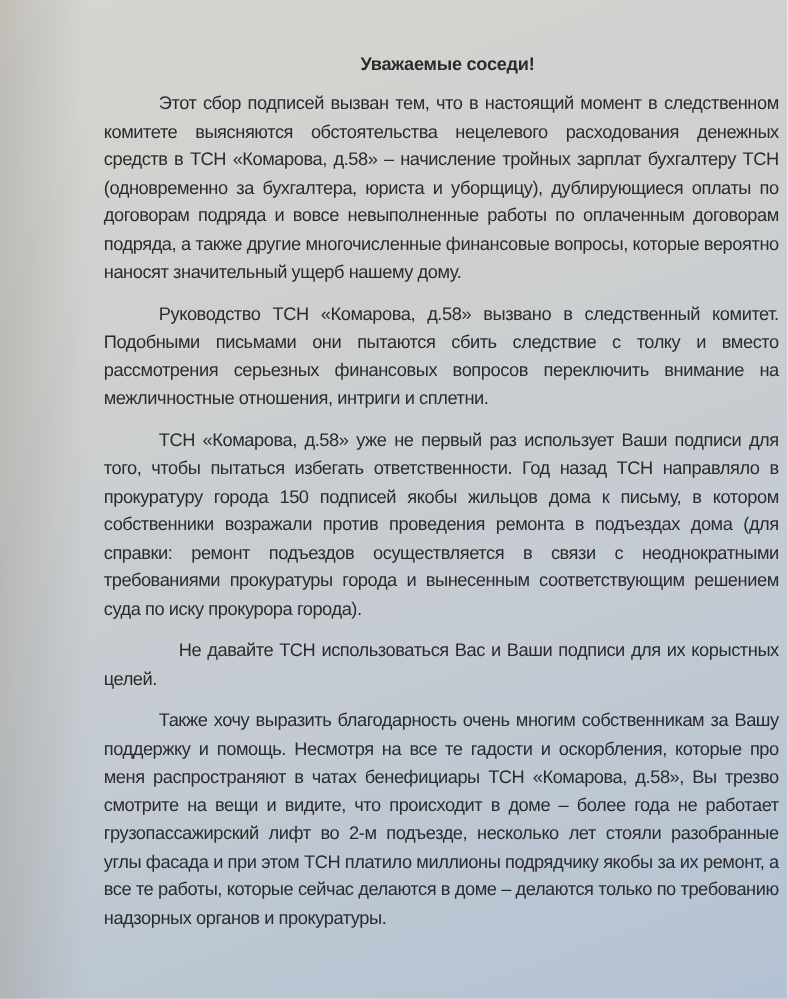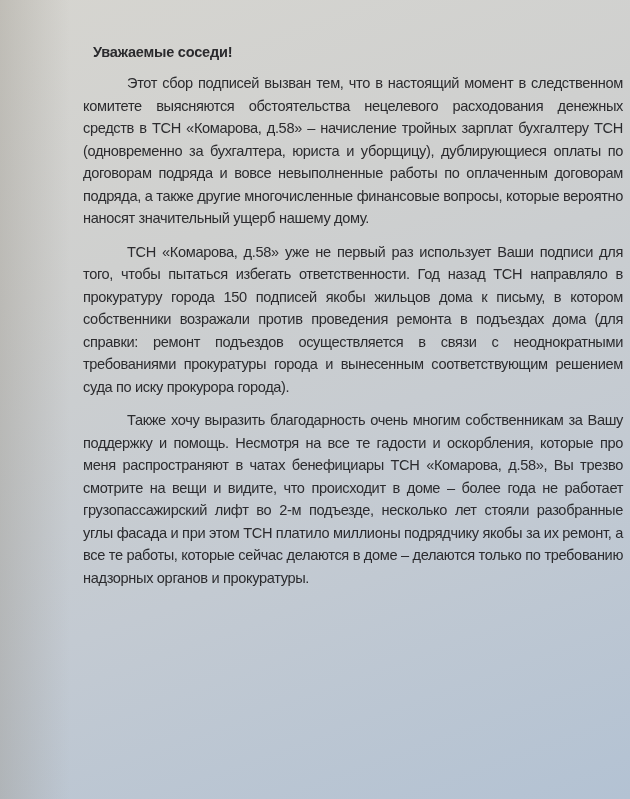--- a/index.html
+++ b/index.html
@@ -11,36 +11,38 @@
   }
   .shade {
     position:absolute; left:0; top:0; width:70px; height:799px;
     background: linear-gradient(90deg, rgba(150,145,135,0.35), rgba(150,145,135,0));
     pointer-events:none;
   }
   .page {
     position:absolute; left:83px; top:44px; width:540px;
   }
   .title {
-    font-weight:bold; font-size:14.5px;
+    text-align:center; font-weight:bold; font-size:14.5px;
     margin:0 0 12px 0; padding-left:10px;
     letter-spacing:-0.2px;
   }
   p {
     margin:0 0 11px 0;
     font-size:14.6px; line-height:22.5px;
     text-align:justify; text-indent:44px;
     letter-spacing:-0.35px;
     word-spacing:0px;
   }
 </style>
 </head>
 <body>
 
 <div class="shade"></div>
 
 <div class="page">
   <div class="title">Уважаемые соседи!</div>
   <p>Этот сбор подписей вызван тем, что в настоящий момент в следственном комитете выясняются обстоятельства нецелевого расходования денежных средств в ТСН «Комарова, д.58» – начисление тройных зарплат бухгалтеру ТСН (одновременно за бухгалтера, юриста и уборщицу), дублирующиеся оплаты по договорам подряда и вовсе невыполненные работы по оплаченным договорам подряда, а также другие многочисленные финансовые вопросы, которые вероятно наносят значительный ущерб нашему дому.</p>
+  <p>Руководство ТСН «Комарова, д.58» вызвано в следственный комитет. Подобными письмами они пытаются сбить следствие с толку и вместо рассмотрения серьезных финансовых вопросов переключить внимание на межличностные отношения, интриги и сплетни.</p>
   <p>ТСН «Комарова, д.58» уже не первый раз использует Ваши подписи для того, чтобы пытаться избегать ответственности. Год назад ТСН направляло в прокуратуру города 150 подписей якобы жильцов дома к письму, в котором собственники возражали против проведения ремонта в подъездах дома (для справки: ремонт подъездов осуществляется в связи с неоднократными требованиями прокуратуры города и вынесенным соответствующим решением суда по иску прокурора города).</p>
+  <p style="text-indent:60px;">Не давайте ТСН использоваться Вас и Ваши подписи для их корыстных целей.</p>
   <p>Также хочу выразить благодарность очень многим собственникам за Вашу поддержку и помощь. Несмотря на все те гадости и оскорбления, которые про меня распространяют в чатах бенефициары ТСН «Комарова, д.58», Вы трезво смотрите на вещи и видите, что происходит в доме – более года не работает грузопассажирский лифт во 2-м подъезде, несколько лет стояли разобранные углы фасада и при этом ТСН платило миллионы подрядчику якобы за их ремонт, а все те работы, которые сейчас делаются в доме – делаются только по требованию надзорных органов и прокуратуры.</p>
 
 </div>
 
 </body></html>

